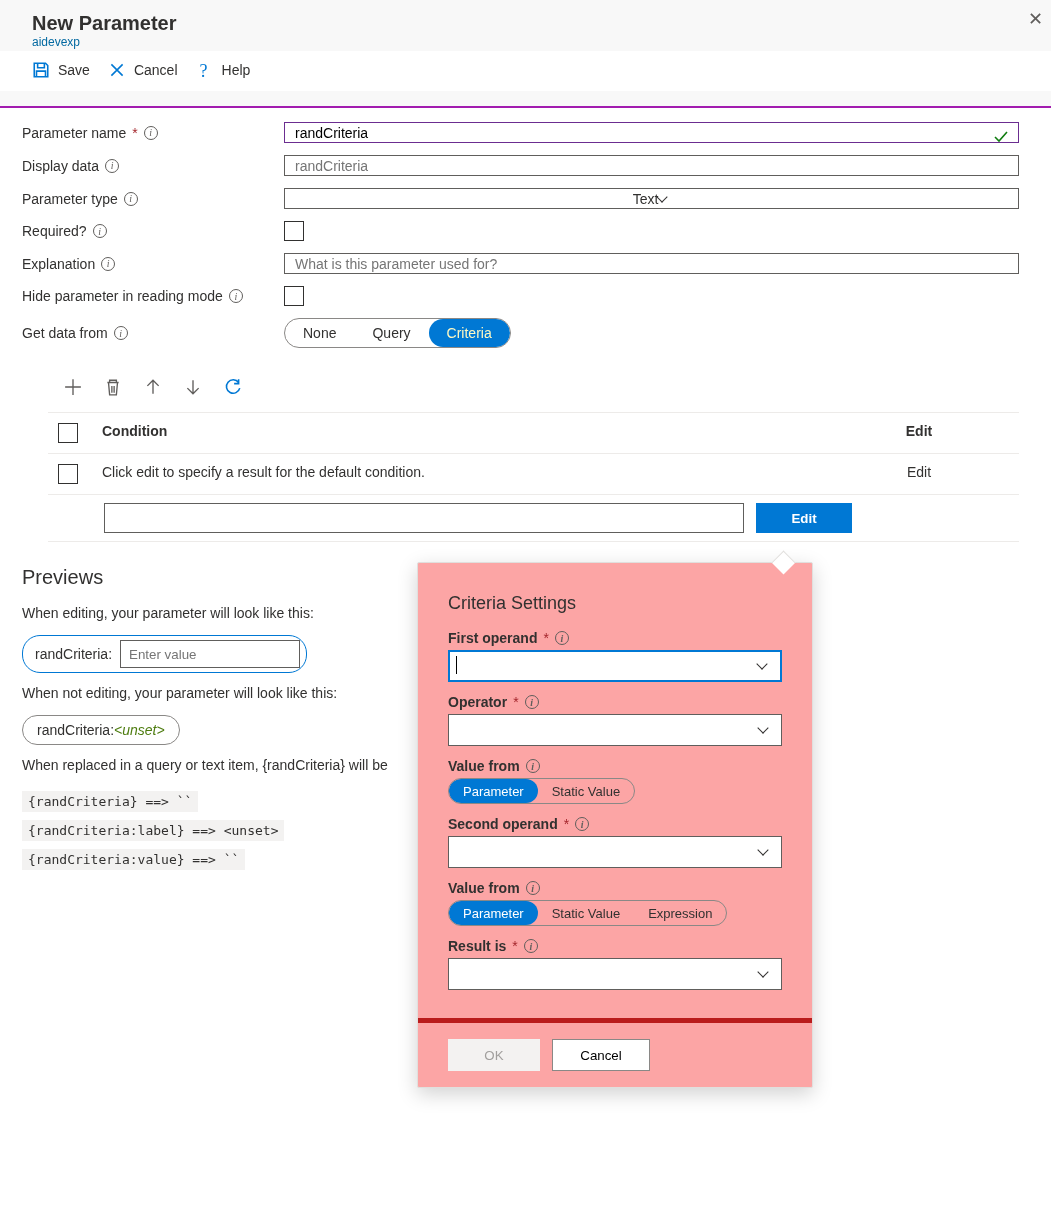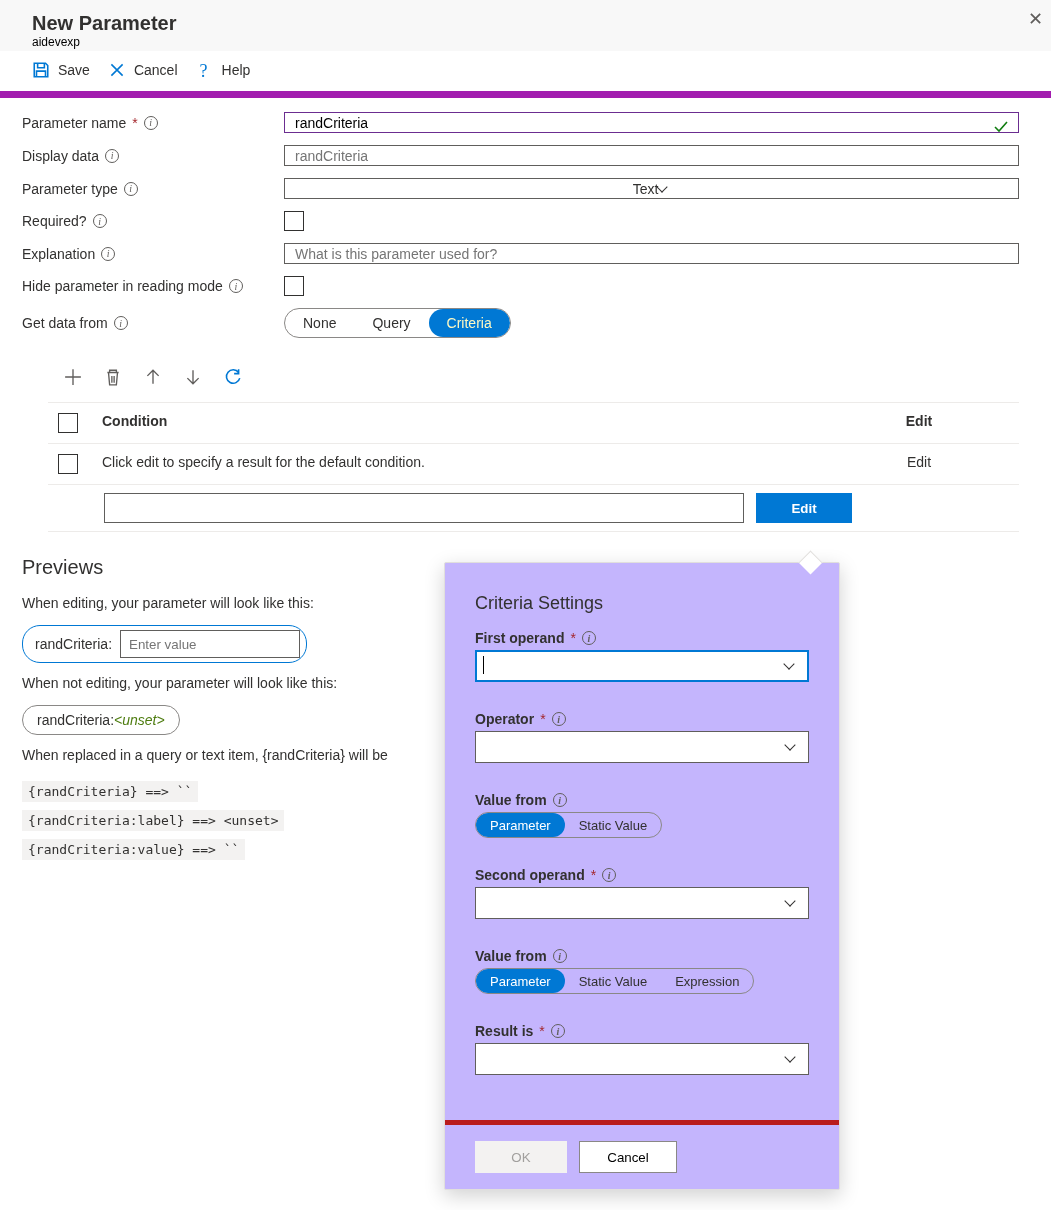--- a/index.html
+++ b/index.html
@@ -1,20 +1,20 @@
 <!DOCTYPE html>
 <html><head>
 <meta charset="utf-8">
 <style>
 *{box-sizing:border-box;margin:0;padding:0}
 body{font-family:"Segoe UI",-apple-system,sans-serif;font-size:14px;color:#323130;background:#fff;width:1051px}
-.topbar{background:#f8f8f8;border-bottom:7px solid #a21caf;padding:6px 0 0 0}
+.topbar{background:#f8f8f8;border-bottom:2px solid #a21caf;padding:6px 0 15px 0}
 .header{padding:6px 32px 2px 32px}
 .title{font-size:20px;font-weight:600}
-.subtitle{font-size:12px;color:#000000;margin-top:0}
+.subtitle{font-size:12px;color:#0369a1;margin-top:0}
 .close-x{position:absolute;right:8px;top:8px;font-size:18px;color:#605e5c;cursor:pointer}
 .cmdbar{display:flex;gap:18px;padding:10px 32px 12px 32px;background:#fff}
 .cmdbtn{display:flex;align-items:center;gap:8px;cursor:pointer;color:#323130}
 .cmdbtn svg{width:18px;height:18px}
 .form{padding:14px 32px 0 22px}
 .row{display:flex;align-items:center;margin-bottom:12px}
 .lbl{width:262px;padding-left:0;display:flex;align-items:center;gap:6px;font-size:14px}
 .req{color:#a4262c}
 .info{width:14px;height:14px;border:1px solid #605e5c;border-radius:50%;display:inline-flex;align-items:center;justify-content:center;font-size:10px;font-style:italic;color:#605e5c;font-family:"Times New Roman",serif}
 .ctrl{flex:1}
@@ -41,25 +41,25 @@
 .trow2 input{flex:0 0 640px;height:30px;border:1px solid #605e5c;padding:0 8px}
 .editbtn{background:#0078d4;color:#fff;border:none;height:30px;width:96px;font-weight:600;cursor:pointer}
 .previews{padding:24px 22px}
 .previews h2{font-size:20px;font-weight:400;margin-bottom:16px}
 .pvline{margin:12px 0 14px 0}
 .pvpill{display:inline-flex;align-items:center;gap:8px;border:1px solid #0078d4;border-radius:18px;padding:4px 6px 4px 12px}
 .pvpill input{border:1px solid #605e5c;height:28px;padding:0 8px;width:180px}
 .pvpill2{display:inline-flex;align-items:center;border:1px solid #8a8886;border-radius:18px;padding:6px 14px}
 .unset{color:#4d7c0f;font-style:italic}
 code{background:#f3f2f1;padding:3px 6px;font-family:Consolas,monospace;font-size:13px;display:inline-block;margin:4px 0}
-.pop{position:absolute;top:562px;left:444px;width:396px;background:#c4b5fd;border:1px solid #e1dfdd;box-shadow:0 6px 20px rgba(0,0,0,0.18);border-radius:2px}
+.pop{position:absolute;top:562px;left:417px;width:396px;background:#fca5a5;border:1px solid #e1dfdd;box-shadow:0 6px 20px rgba(0,0,0,0.18);border-radius:2px}
 .pop::before{content:"";position:absolute;top:-9px;right:20px;width:16px;height:16px;background:#fff;border-left:1px solid #e1dfdd;border-top:1px solid #e1dfdd;transform:rotate(45deg)}
 .popin{padding:30px 30px 16px 30px}
 .pophd{font-size:18px;font-weight:400;margin-bottom:16px}
-.pfield{margin-bottom:29px}
+.pfield{margin-bottom:12px}
 .plbl{display:flex;align-items:center;gap:6px;font-size:14px;font-weight:600;margin-bottom:4px;color:#323130}
 .plbl .req{font-weight:400}
 .pselw{position:relative}
 .psel{width:100%;height:32px;border:1px solid #605e5c;background:#fff;display:flex;align-items:center;justify-content:flex-end;padding:0 10px;cursor:pointer}
 .psel.focus{border:2px solid #0078d4}
 .psel .cur{position:absolute;left:8px;top:6px;width:1px;height:18px;background:#000}
 .pfoot{border-top:5px solid #b91c1c;padding:16px 30px;display:flex;gap:12px}
 .okbtn{width:92px;height:32px;background:#f3f2f1;border:none;color:#a19f9d;cursor:default}
 .cancelbtn{width:98px;height:32px;background:#fff;border:1px solid #8a8886;cursor:pointer}
 .pillgroupS{display:inline-flex;border:1px solid #8a8886;border-radius:14px;overflow:hidden;height:26px;align-items:center}

